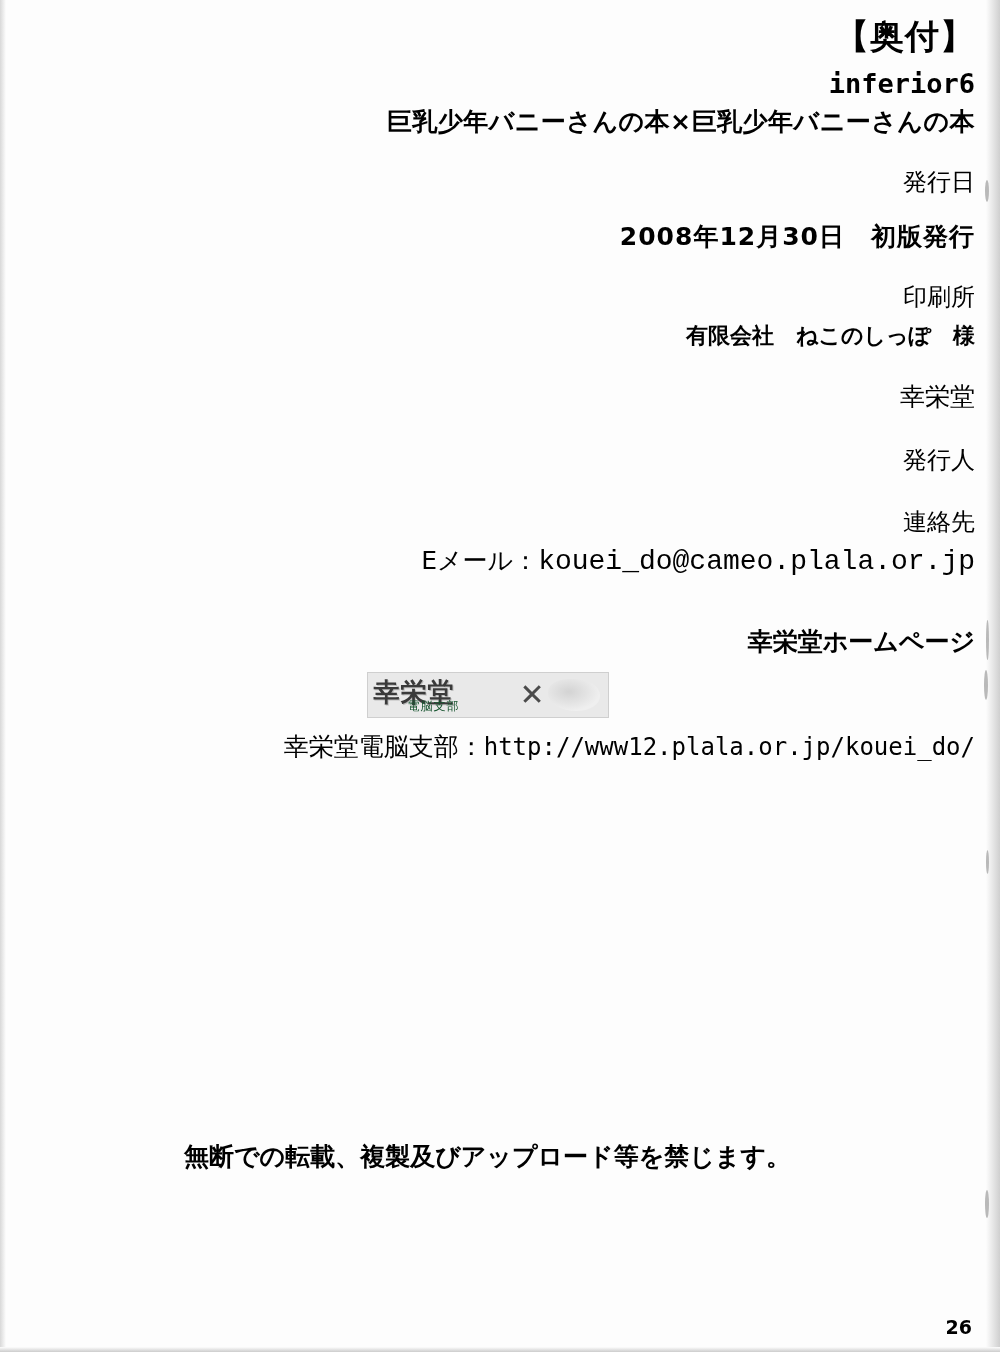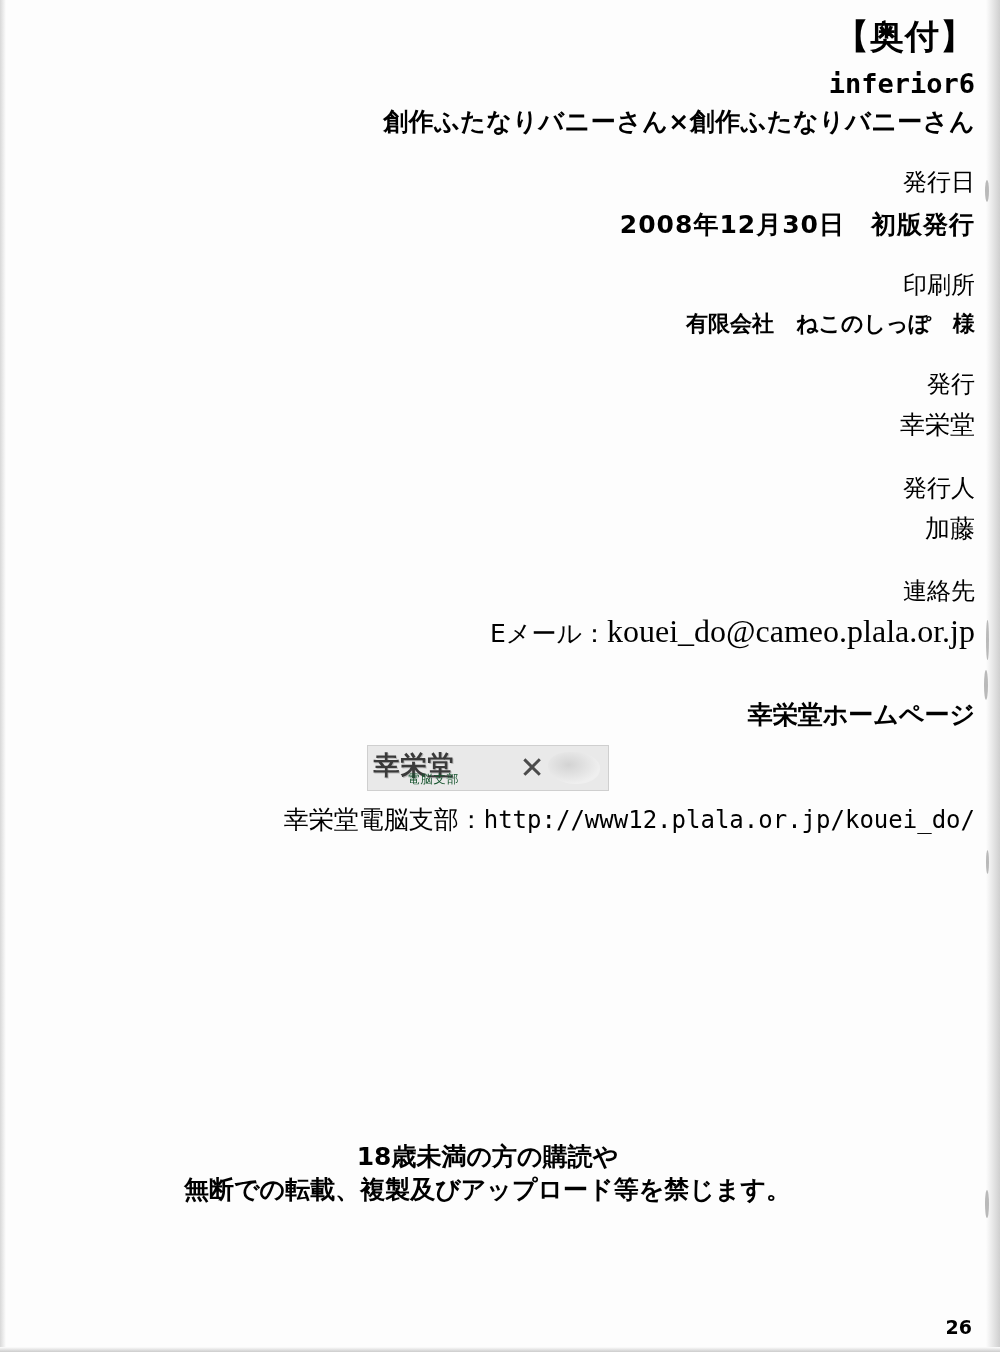--- a/index.html
+++ b/index.html
@@ -97,34 +97,34 @@
   .section-value {
     font-size: 25px;
     font-weight: normal;
     line-height: 1.5;
     margin-top: 4px;
   }
   .date-line {
     font-family: "DejaVu Sans", sans-serif;
     font-size: 25px;
     font-weight: bold;
-    margin-top: 8px;
+    margin-top: 20px;
     letter-spacing: 1px;
   }
   .bold-value {
     font-weight: bold;
     font-size: 22px;
   }
   .email-line {
     margin-top: 4px;
     font-size: 25px;
   }
   .email-line .mono {
-    font-family: Liberation Serif, serif;
-    font-size: 32px;
+    font-family: Liberation Mono, monospace;
+    font-size: 28px;
   }
 
   .homepage-block {
     margin-top: 48px;
   }
   .homepage-label {
     font-size: 25px;
     font-weight: bold;
   }
   .logo-banner {
@@ -218,40 +218,38 @@
       <i class="m2"></i>
       <i class="m3"></i>
       <i class="m4"></i>
       <i class="m5"></i>
   </div>
 
   <div class="content">
 
     <div class="title-bracket">【奥付】</div>
     <div class="subtitle-latin">inferior6</div>
-    <div class="subtitle-jp">創作ふたなりバニーさん×創作ふたなりバニーさん</div>
+    <div class="subtitle-jp">巨乳少年バニーさんの本×巨乳少年バニーさんの本</div>
 
     <div class="section">
       <div class="section-label">発行日</div>
       <div class="date-line">2008年12月30日　初版発行</div>
     </div>
 
     <div class="section">
       <div class="section-label">印刷所</div>
       <div class="section-value bold-value">有限会社　ねこのしっぽ　様</div>
     </div>
 
     <div class="section">
-      <div class="section-label">発行</div>
       <div class="section-value">幸栄堂</div>
     </div>
 
     <div class="section">
       <div class="section-label">発行人</div>
-      <div class="section-value">加藤</div>
     </div>
 
     <div class="section">
       <div class="section-label">連絡先</div>
       <div class="email-line">
         <span>Eメール：</span><span class="mono">kouei_do@cameo.plala.or.jp</span>
       </div>
     </div>
 
     <div class="homepage-block">
@@ -265,19 +263,18 @@
       </div>
 
       <div class="url-line">
         <span>幸栄堂電脳支部：</span><span class="mono">http://www12.plala.or.jp/kouei_do/</span>
       </div>
     </div>
 
   </div>
 
   <div class="notice">
-    <div class="notice-line1">18歳未満の方の購読や</div>
     <div class="notice-line2">無断での転載、複製及びアップロード等を禁じます。</div>
   </div>
 
   <div class="page-number">26</div>
 
 </div>
 
 </body></html>

